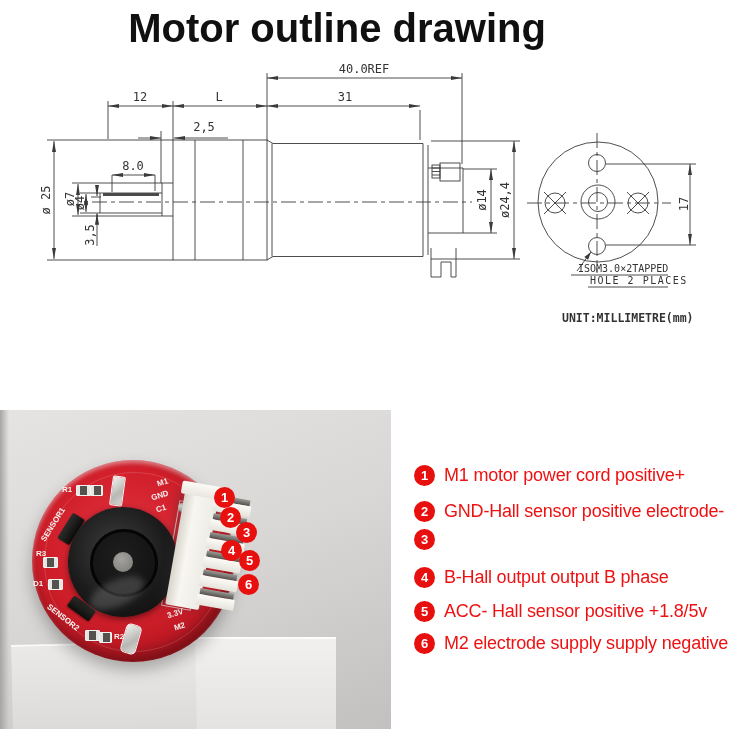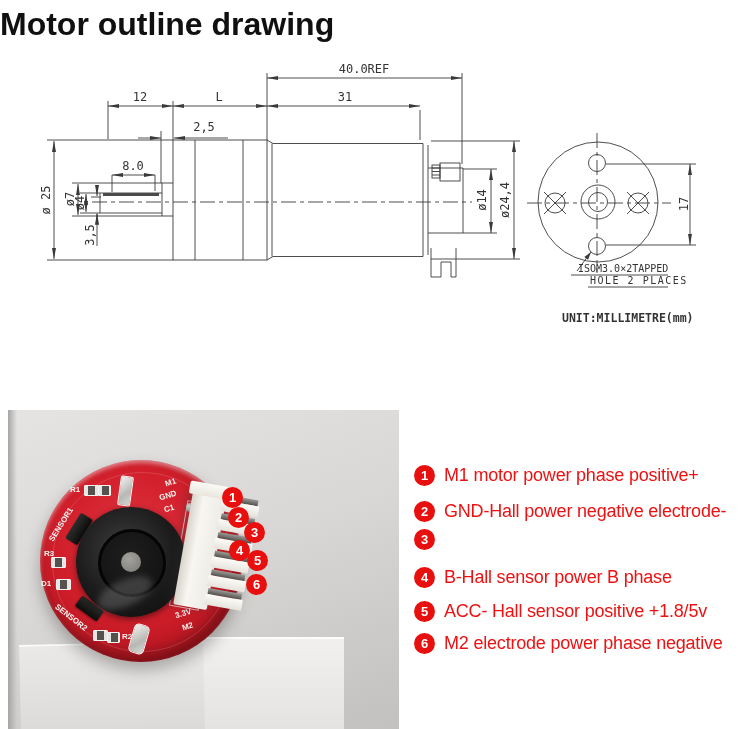--- a/index.html
+++ b/index.html
@@ -1,29 +1,29 @@
 <!DOCTYPE html>
 <html><head>
 <meta charset="utf-8">
 <style>
   html,body{margin:0;padding:0;background:#ffffff;}
   #app{position:relative;width:750px;height:729px;background:#fff;overflow:hidden;
        font-family:"Liberation Sans",sans-serif;}
   .abs{position:absolute;}
 
   
-  #page-title{position:absolute;left:0;top:6px;width:674px;text-align:left;
-    font-size:32px;font-weight:bold;color:#101010;letter-spacing:0px;}
+  #page-title{position:absolute;left:0;top:6px;width:674px;text-align:center;
+    font-size:40px;font-weight:bold;color:#101010;letter-spacing:0px;}
 
   
   #drawing{position:absolute;left:0;top:0;width:750px;height:400px;}
   #drawing text{font-family:"DejaVu Sans Mono",monospace;fill:#333;}
 
   
-  #photo{position:absolute;left:8px;top:410px;width:391px;height:319px;overflow:hidden;
+  #photo{position:absolute;left:0;top:410px;width:391px;height:319px;overflow:hidden;
     background:linear-gradient(160deg,#e5e4e2 0%,#d9d8d6 45%,#c2c1bf 100%);}
   #photo-left-shade{left:0;top:0;width:9px;height:100%;
     background:linear-gradient(90deg,#a6a5a3,rgba(166,165,163,0));}
   .block{box-sizing:border-box;}
   #block-b{left:192px;top:227px;width:144px;height:92px;
     background:linear-gradient(180deg,#f1f0ee,#e4e3e1);
     border-top:2px solid #fcfcfa;border-left:2px solid #f7f7f5;}
   #block-a{left:12px;top:233px;width:184px;height:90px;
     background:linear-gradient(180deg,#eae9e7,#dbdad8);
     border-top:2px solid #fafaf8;transform:rotate(-1.2deg);}
@@ -278,35 +278,35 @@
     <div class="badge" style="left:214px;top:77px;">1</div>
     <div class="badge" style="left:220px;top:97px;">2</div>
     <div class="badge" style="left:236px;top:112px;">3</div>
     <div class="badge" style="left:221px;top:130px;">4</div>
     <div class="badge" style="left:239px;top:140px;">5</div>
     <div class="badge" style="left:238px;top:164px;">6</div>
   </div>
 
   <div class="leg-item" style="top:464px;">
     <span class="leg-badge">1</span>
-    <span class="leg-text">M1 motor power phase positive+</span>
+    <span class="leg-text">M1 motor power cord positive+</span>
   </div>
   <div class="leg-item" style="top:500px;">
     <span class="leg-badge">2</span>
-    <span class="leg-text">GND-Hall power negative electrode-</span>
+    <span class="leg-text">GND-Hall sensor positive electrode-</span>
   </div>
   <div class="leg-item" style="top:528px;">
     <span class="leg-badge">3</span>
   </div>
   <div class="leg-item" style="top:566px;">
     <span class="leg-badge">4</span>
-    <span class="leg-text">B-Hall sensor power B phase</span>
+    <span class="leg-text">B-Hall output output B phase</span>
   </div>
   <div class="leg-item" style="top:600px;">
     <span class="leg-badge">5</span>
     <span class="leg-text">ACC- Hall sensor positive +1.8/5v</span>
   </div>
   <div class="leg-item" style="top:632px;">
     <span class="leg-badge">6</span>
-    <span class="leg-text">M2 electrode power phase negative</span>
+    <span class="leg-text">M2 electrode supply supply negative</span>
   </div>
 
 </div>
 
 </body></html>

